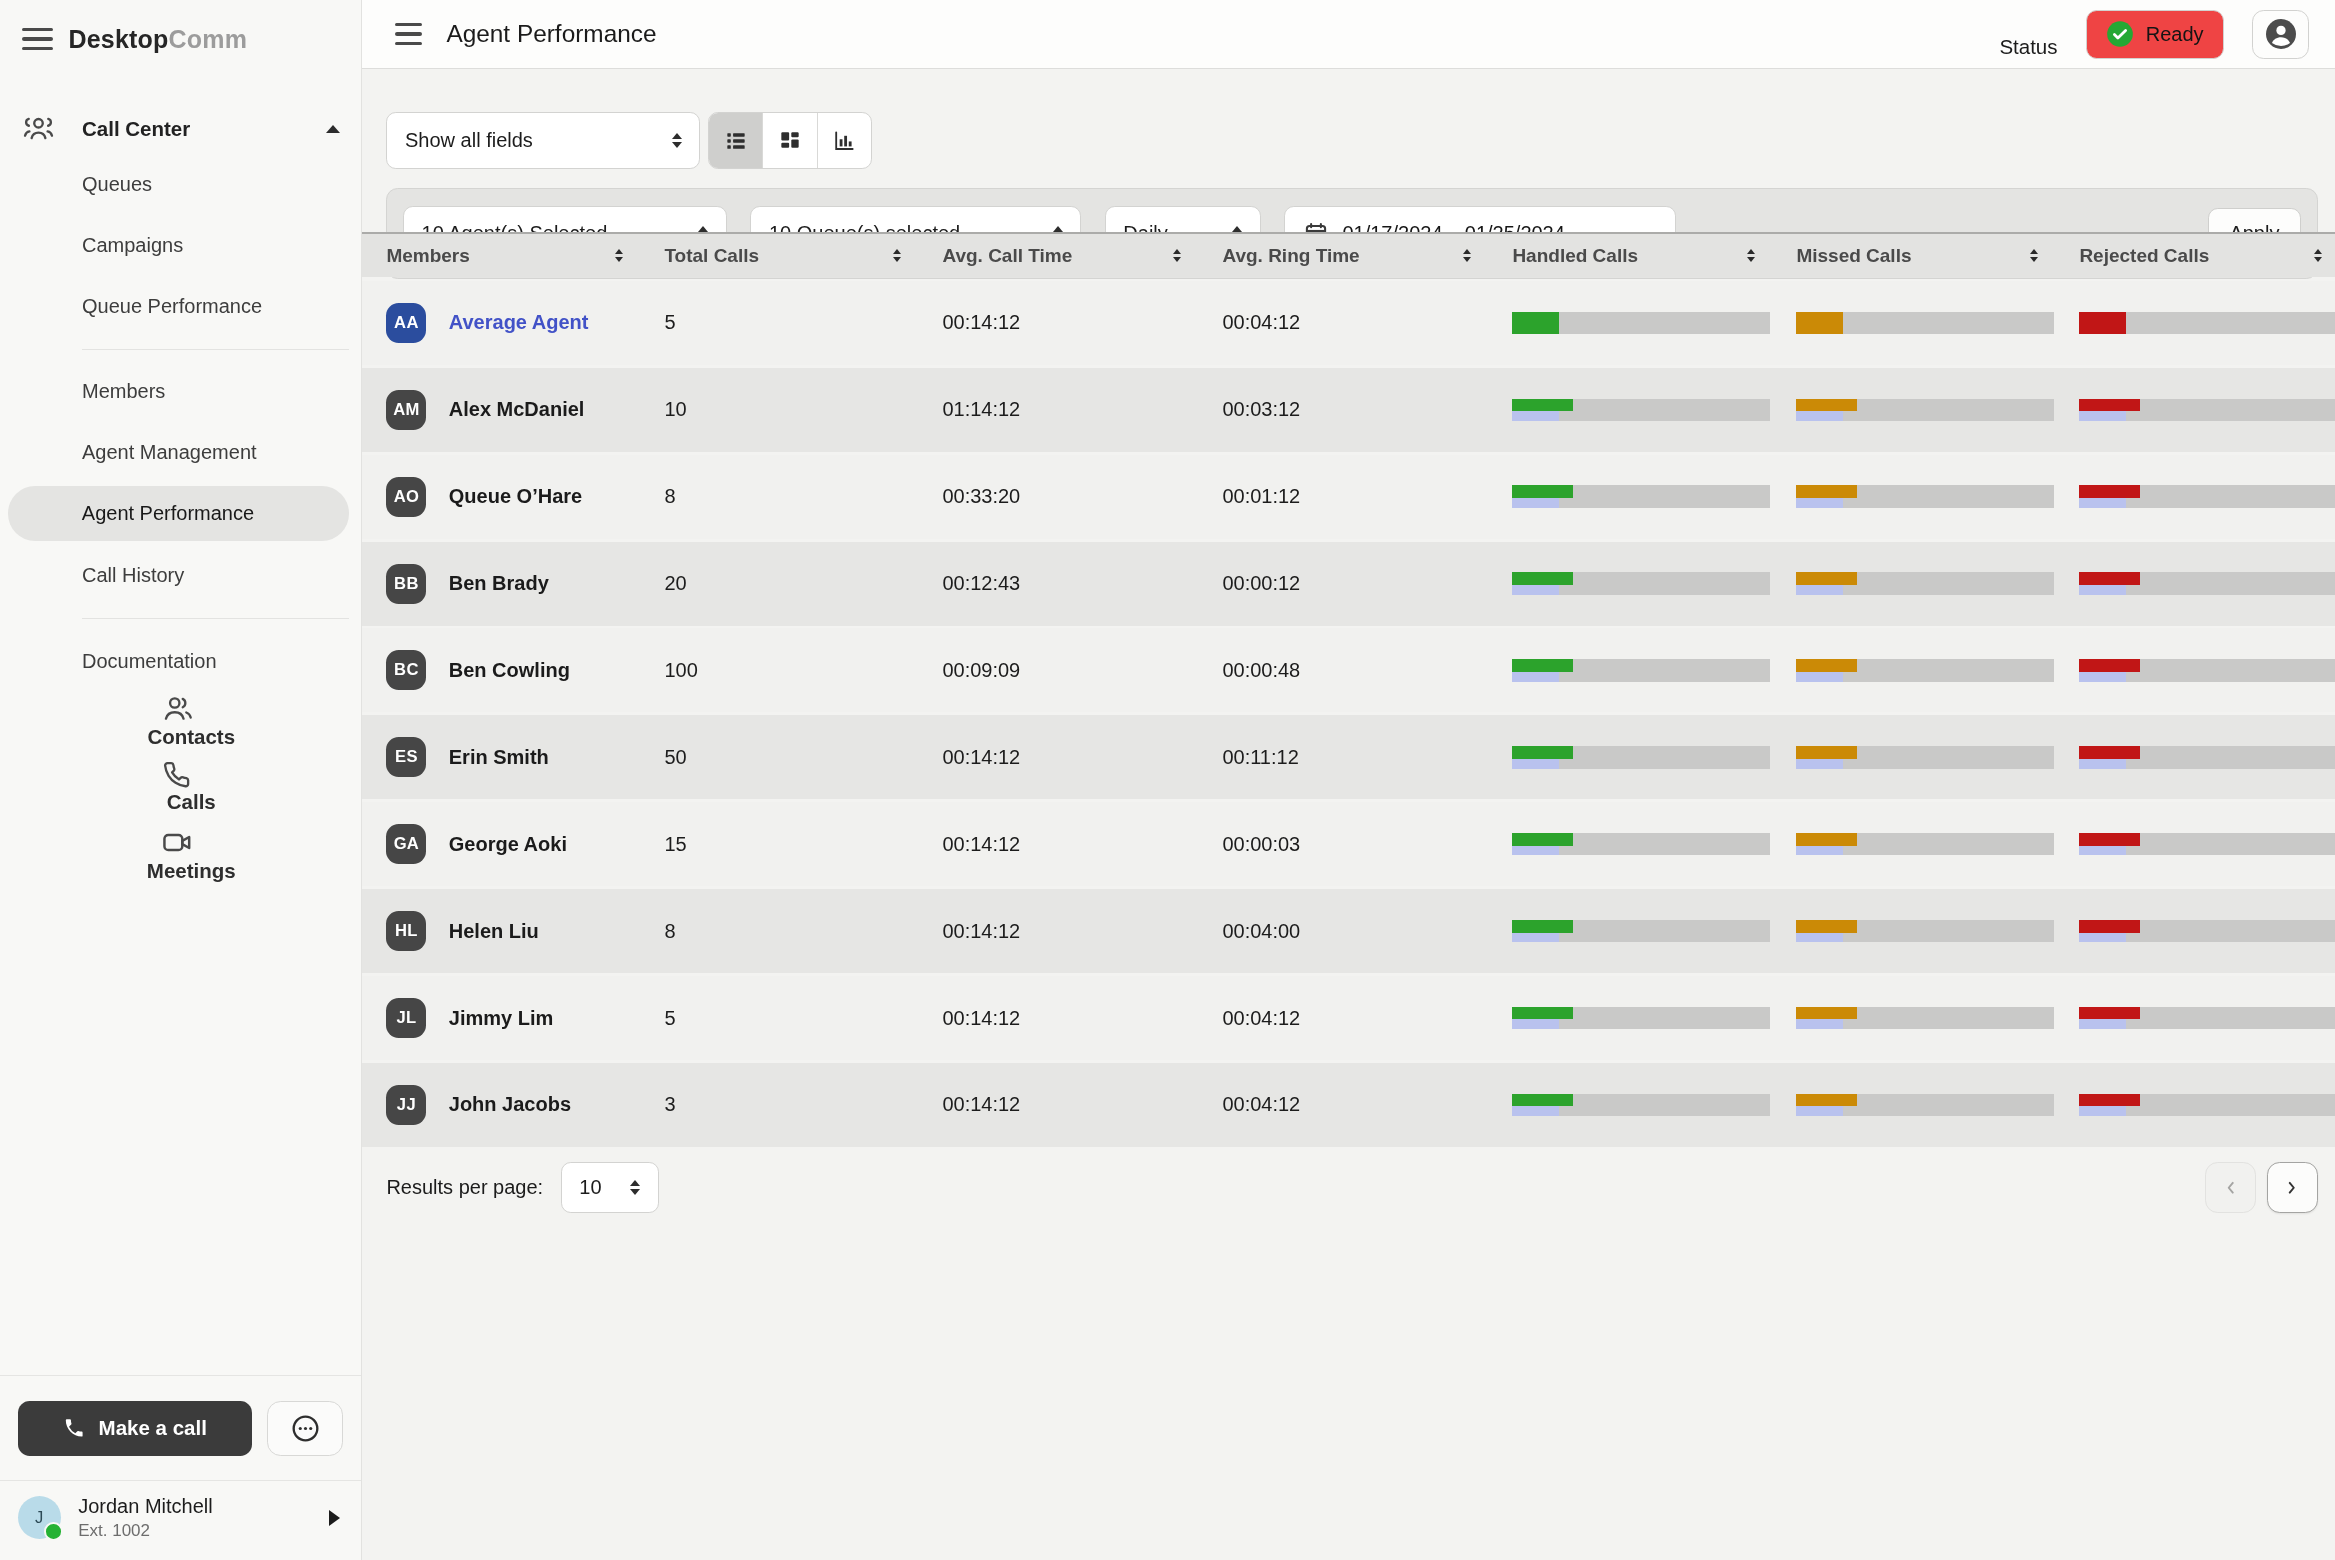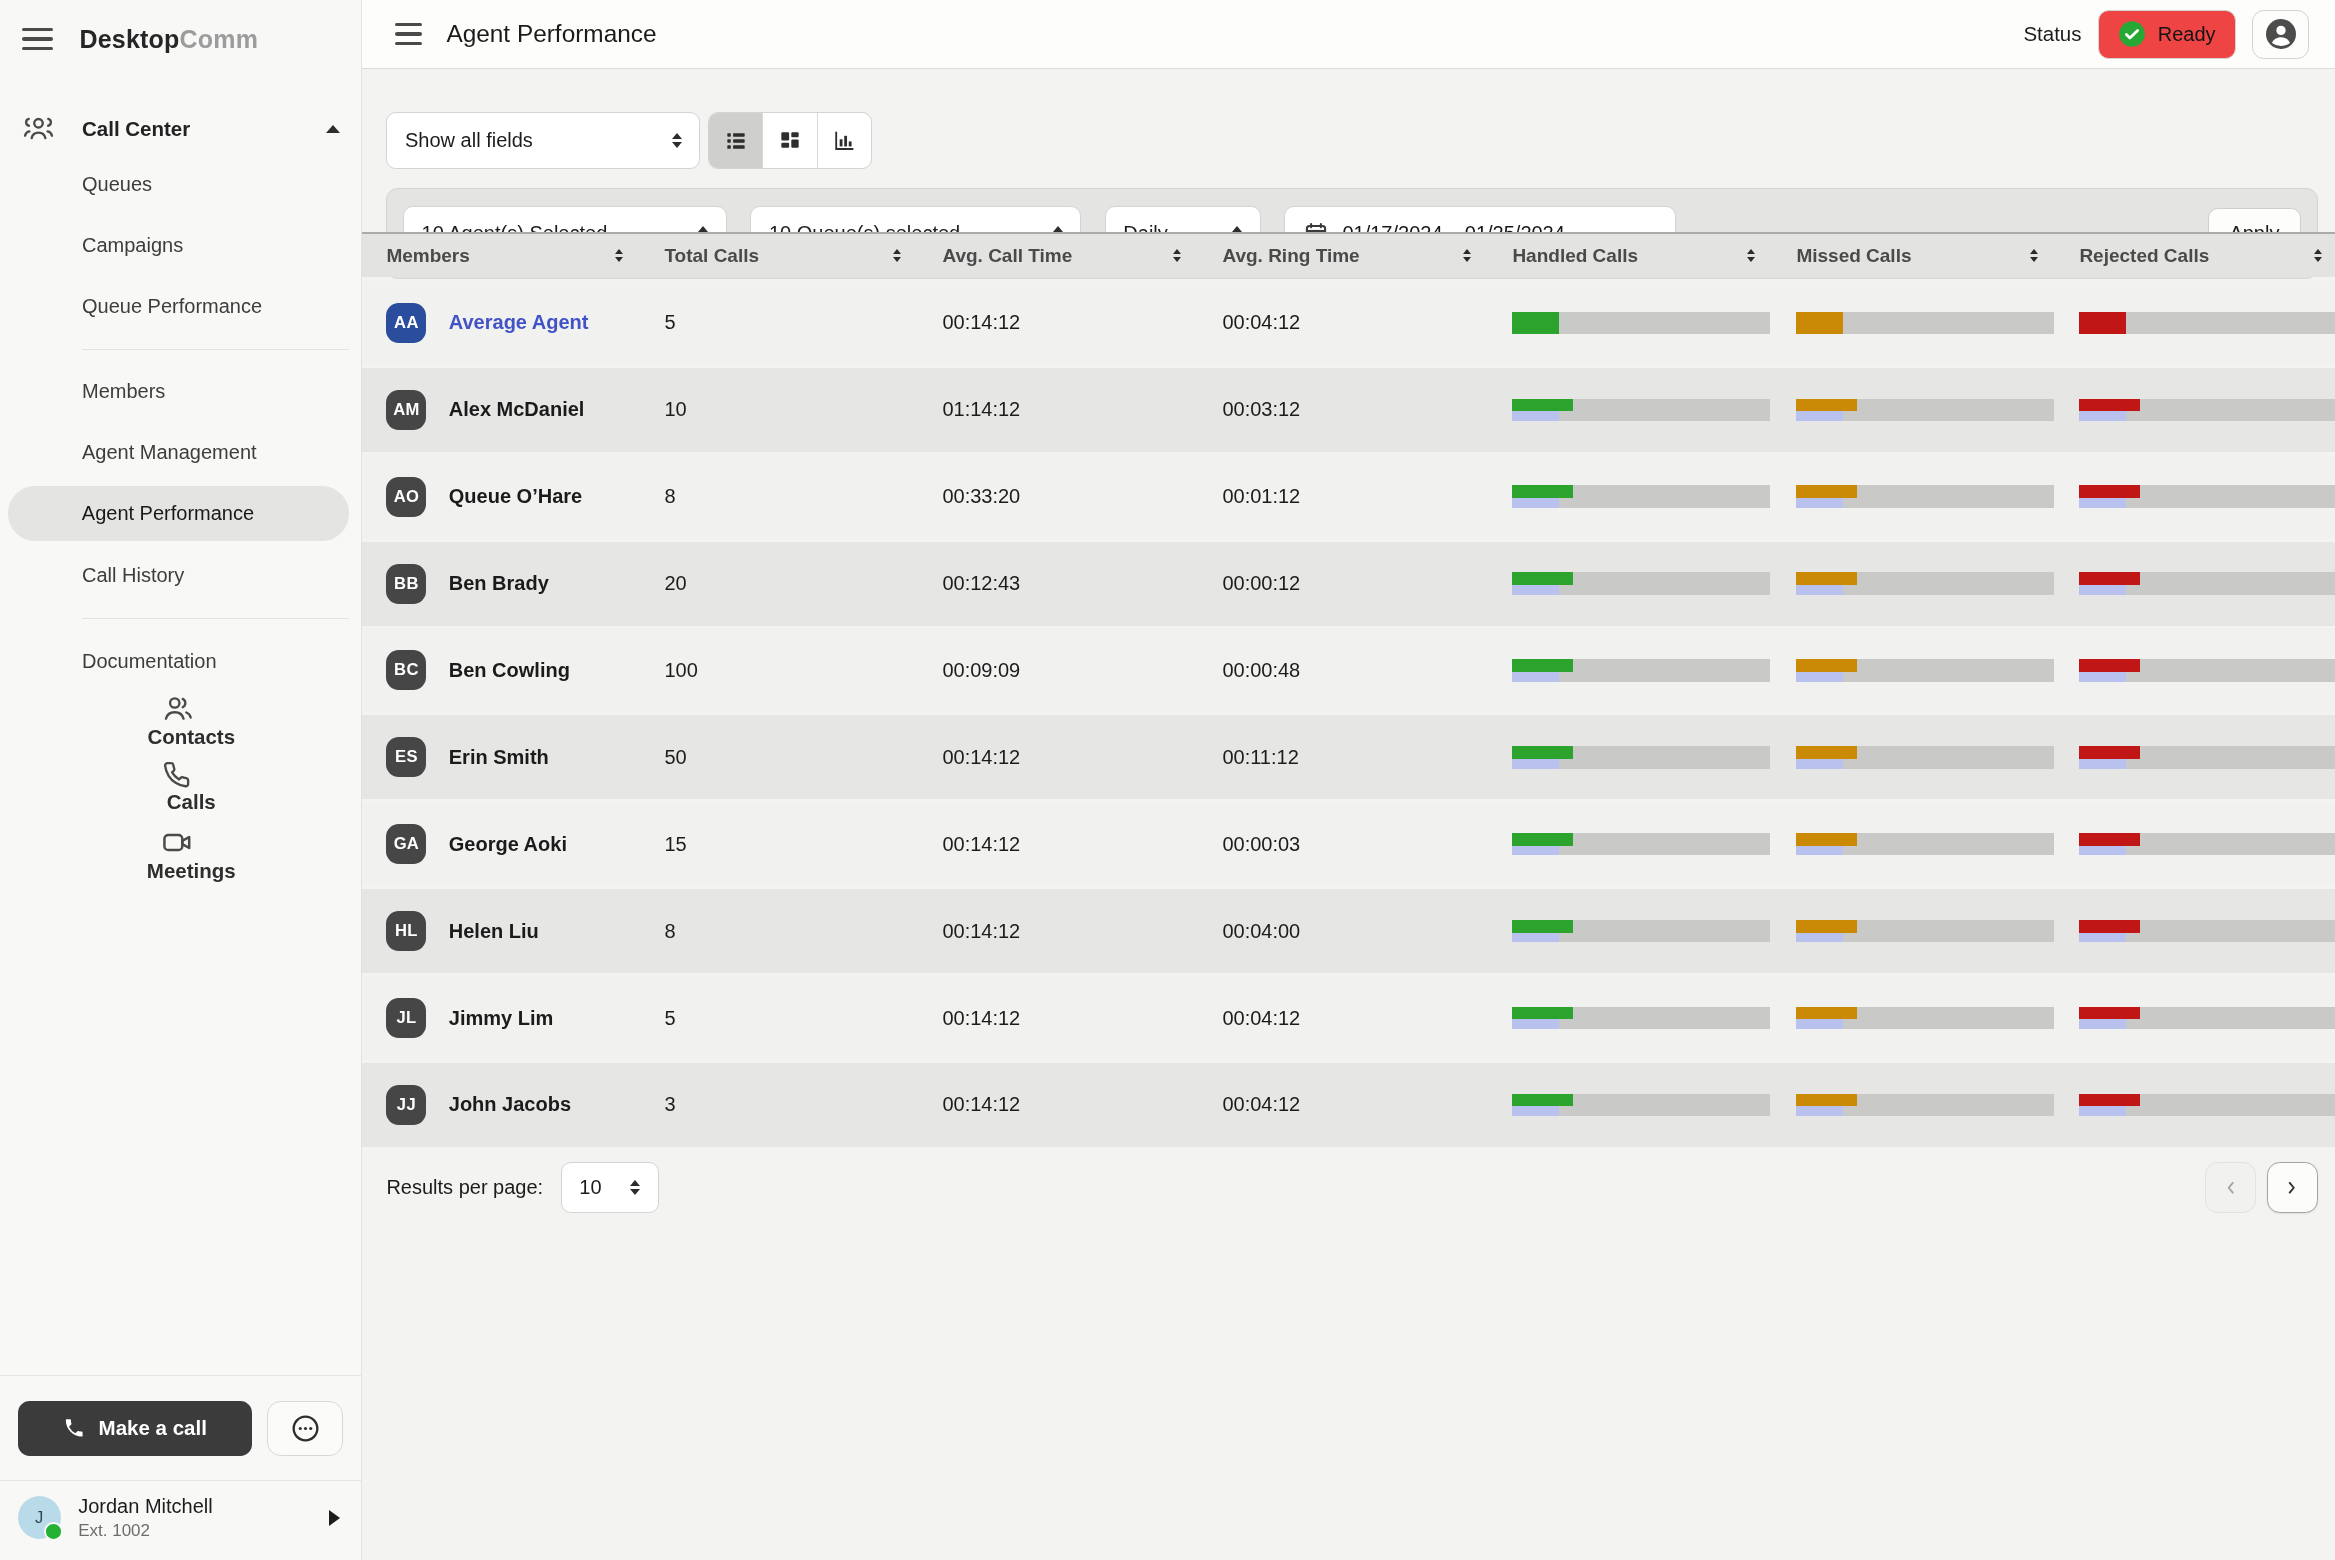--- a/index.html
+++ b/index.html
@@ -6,21 +6,21 @@
   body{
     width:2336px;height:1560px;position:relative;overflow:hidden;
     background:#f3f3f1;font-family:"Liberation Sans",sans-serif;color:#1d1d1d;
     -webkit-font-smoothing:antialiased;
   }
   
   #sidebar{position:absolute;left:0;top:0;bottom:0;width:361px;background:#f8f8f6;border-right:1px solid #e2e2e0;}
   .side-top{height:78px;display:flex;align-items:center;padding-left:21.5px;}
   .burger{display:flex;flex-direction:column;gap:5.9px;width:31px;cursor:pointer;}
   .burger span{height:3.3px;background:#4a4a4a;border-radius:2px;}
-  .logo{margin-left:27px;font-size:25px;font-weight:700;letter-spacing:0.2px;}
+  .logo{margin-left:16px;font-size:25px;font-weight:700;letter-spacing:0.2px;}
   .logo .lg-b{color:#262626;}
   .logo .lg-l{color:#9c9c9c;}
   .nav{margin-top:25px;}
   .nav-header{height:51px;display:flex;align-items:center;padding:0 21.5px;}
   .nav-header .nav-ic{width:39px;display:flex;color:#4a4a4a;}
   .nav-header .nav-lbl{margin-left:21.5px;font-size:20.5px;font-weight:700;color:#222;}
   .caret-up{width:0;height:0;margin-left:auto;border-left:7.8px solid transparent;border-right:7.8px solid transparent;border-bottom:8.8px solid #2c2c2c;}
   .sub-item{height:61px;display:flex;align-items:center;font-size:20px;color:#3d3d3d;cursor:pointer;}
   .sub-item .sub-lbl{margin-left:82px;}
   .sub-item.active{height:55px;margin:2.9px 11.7px 3.9px 7.8px;background:#e4e4e2;border-radius:27px;color:#191919;font-weight:500;}
@@ -38,21 +38,21 @@
   .presence{position:absolute;right:-2px;bottom:-2px;width:14.6px;height:14.6px;border-radius:50%;background:#25b234;border:2.4px solid #f8f8f6;}
   .user-meta{margin-left:17.6px;}
   .user-name{font-size:20px;color:#1c1c1c;}
   .user-ext{font-size:17px;color:#6d6d6d;margin-top:2.9px;}
   .tri-right{width:0;height:0;margin-left:auto;border-top:8.8px solid transparent;border-bottom:8.8px solid transparent;border-left:11.7px solid #1c1c1c;}
   
   #main{position:absolute;left:362px;right:0;top:0;bottom:0;}
   .main-header{position:absolute;left:0;right:0;top:0;height:69px;background:#fdfdfc;border-bottom:1px solid #dddddb;display:flex;align-items:center;padding:0 27px 0 33px;box-sizing:border-box;}
   .main-header .burger{width:27px;}
   .page-title{margin-left:24.4px;font-size:24.4px;font-weight:500;color:#1b1b1b;}
-  .header-right{margin-left:auto;display:flex;align-items:center;gap:16px;}
+  .header-right{margin-left:auto;display:flex;align-items:flex-end;gap:28px;}
   .status-label{font-size:20.5px;color:#1c1c1c;}
   .ready-btn{height:49px;padding:0 19.5px;border-radius:10.7px;border:1px solid #d2d2d0;background:#ef4444;display:flex;align-items:center;gap:11.7px;font-size:20px;font-weight:500;color:#141414;cursor:pointer;}
   .profile-btn{width:57px;height:49px;border-radius:11.7px;border:1px solid #d2d2d0;background:#fdfdfc;display:flex;align-items:center;justify-content:center;cursor:pointer;}
   
   .fields-select{position:absolute;left:24.4px;top:112px;width:314px;height:57px;}
   .select{box-sizing:border-box;height:100%;width:100%;background:#fff;border:1px solid #d3d3d1;border-radius:9.8px;display:flex;align-items:center;justify-content:space-between;padding:0 17.6px;font-size:20px;color:#1c1c1c;cursor:pointer;}
   .dd-caret{display:inline-flex;flex-direction:column;gap:3.4px;}
   .dd-caret i{width:0;height:0;border-left:5.9px solid transparent;border-right:5.9px solid transparent;}
   .dd-caret .u{border-bottom:6.8px solid #2d2d2d;}
   .dd-caret .d{border-top:6.8px solid #2d2d2d;}

